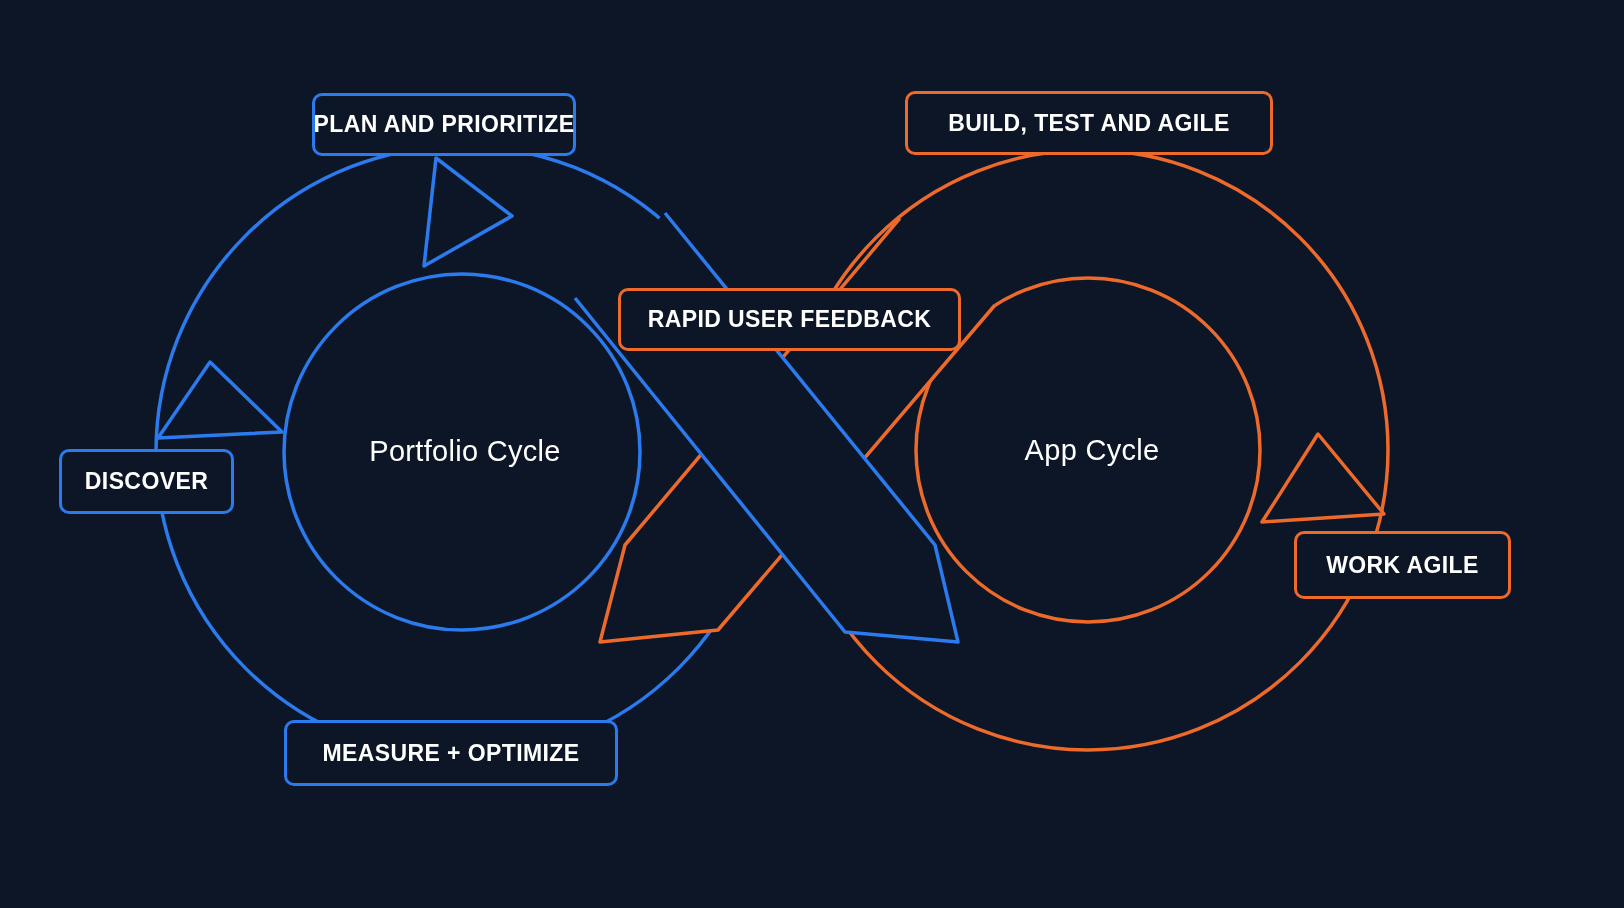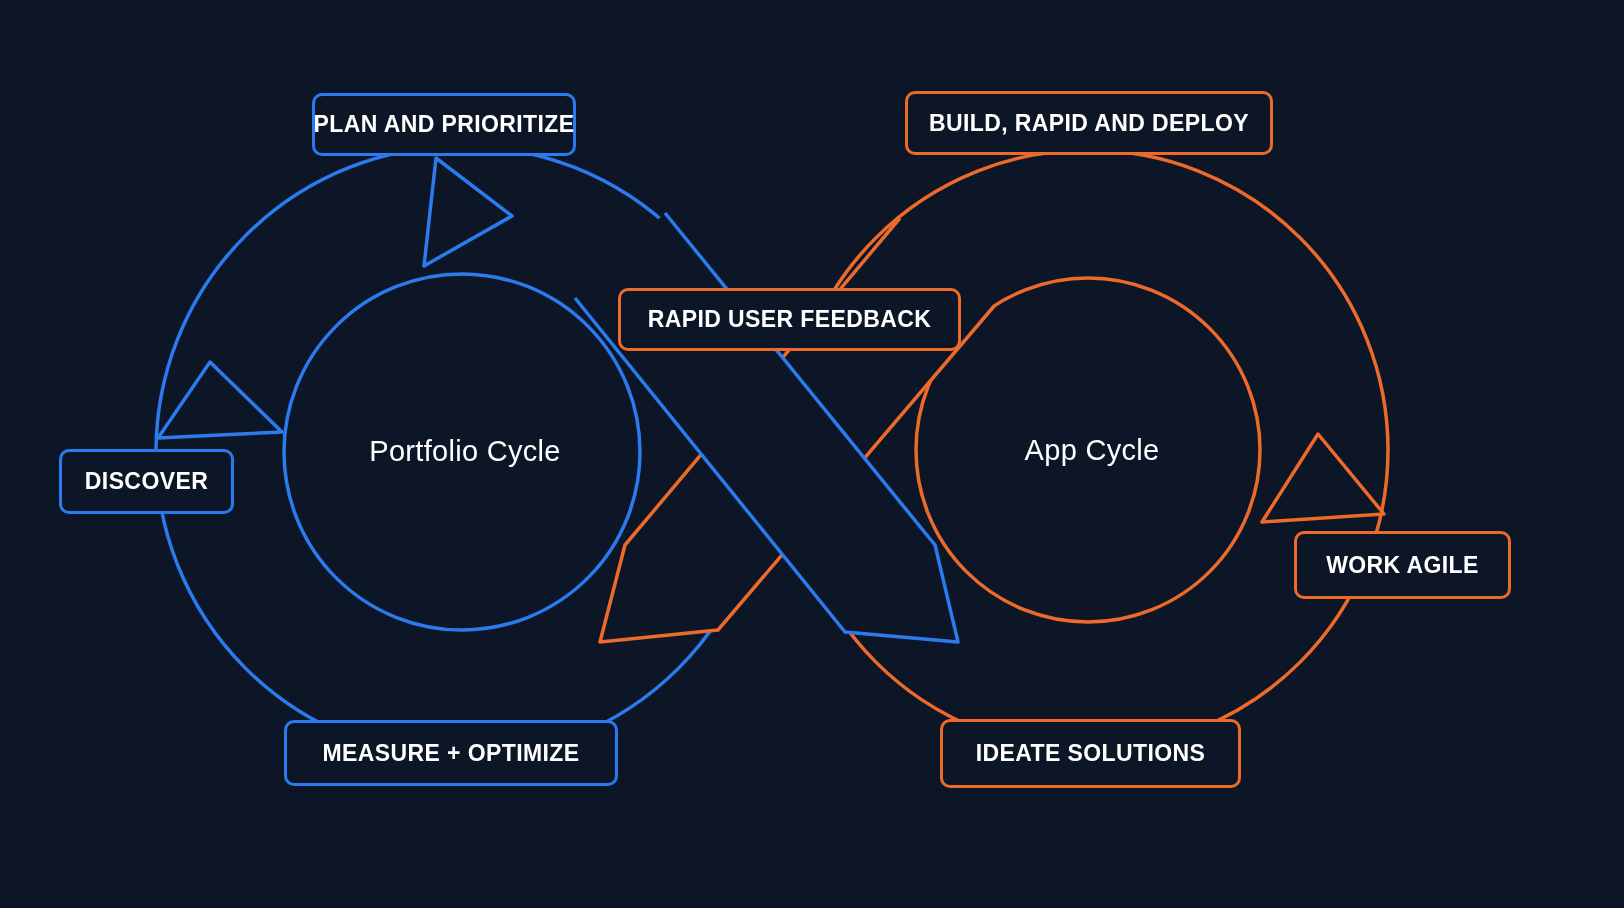--- a/index.html
+++ b/index.html
@@ -79,39 +79,36 @@
     <path d="M512,216 L436,158 L424,266 Z" class="stroke-blue fill-bg"></path>
     <path d="M210,362 L158,438 L282,432 Z" class="stroke-blue fill-bg"></path>
     <path d="M1318,434 L1262,522 L1384,514 Z" class="stroke-orange fill-bg"></path>
   </svg>
 
   <div class="node blue node-plan">
     <span>PLAN AND PRIORITIZE</span>
   </div>
 
   <div class="node orange node-build">
-    <span>BUILD, RAPID AND DEPLOY</span>
+    <span>BUILD, TEST AND AGILE</span>
   </div>
 
   <div class="node orange node-feedback">
     <span>RAPID USER FEEDBACK</span>
   </div>
 
   <div class="node blue node-discover">
     <span>DISCOVER</span>
   </div>
 
   <div class="node blue node-measure">
     <span>MEASURE + OPTIMIZE</span>
   </div>
 
   <div class="node orange node-work-agile">
     <span>WORK AGILE</span>
   </div>
 
-  <div class="node orange node-ideate">
-    <span>IDEATE SOLUTIONS</span>
-  </div>
 
   <div class="cycle-title title-portfolio">Portfolio Cycle</div>
   <div class="cycle-title title-app">App Cycle</div>
 
 </div>
 
 </body></html>

